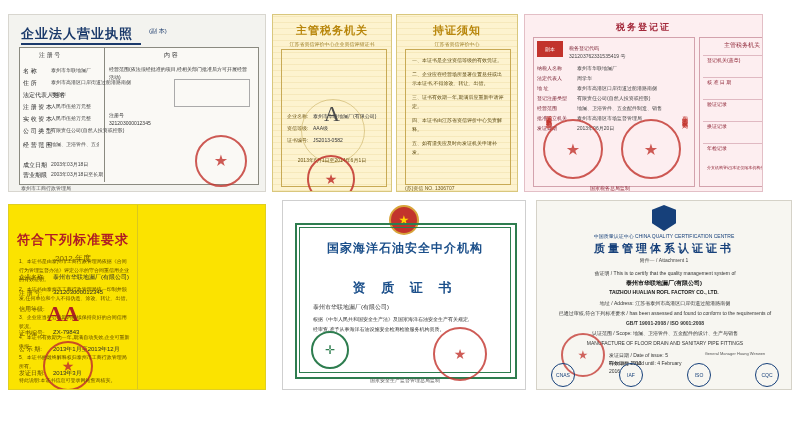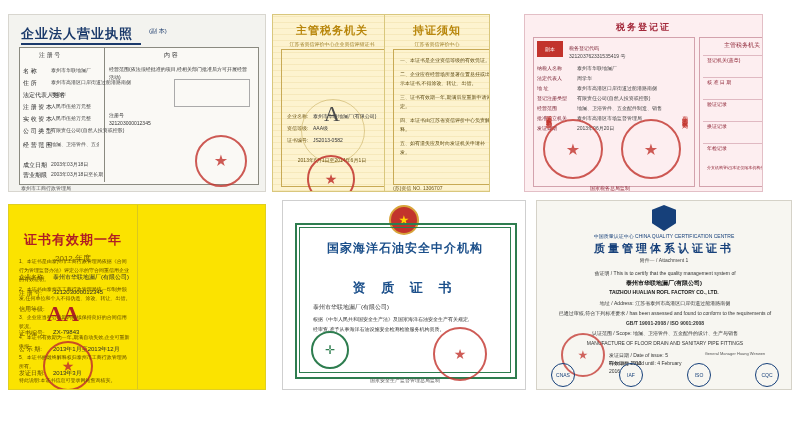--- a/index.html
+++ b/index.html
@@ -34,21 +34,21 @@
   #c2 .emb{position:absolute;left:36px;top:44px;width:46px;height:46px;border-radius:50%;border:1px solid #c03a2b;color:#c03a2b;font-size:8px;text-align:center;line-height:46px;}
   #c2 .ring{position:absolute;left:28px;top:84px;width:62px;height:62px;border:1px solid #bfa44d;border-radius:50%;opacity:.5;}
   #c2 .lbl{position:absolute;left:14px;font-size:5px;color:#6b5414;white-space:nowrap;}
   #c2 .lv{position:absolute;left:40px;font-size:5px;color:#333;white-space:nowrap;}
   #c2 .bigA{position:absolute;left:0;top:86px;width:100%;text-align:center;font-size:22px;color:#4a4a4a;font-family:"Liberation Serif",serif;}
   #c2 .date{position:absolute;left:0;top:142px;width:100%;text-align:center;font-size:5px;color:#6b5414;}
   #c2 .rstamp{position:absolute;left:34px;top:140px;width:44px;height:44px;border:2px solid #c2332c;border-radius:50%;opacity:.85;}
   #c2 .rstamp .star{position:absolute;left:50%;top:50%;transform:translate(-50%,-50%);color:#c2332c;font-size:14px;}
 
   
-  #c3{left:384px;top:14px;width:106px;height:178px;background:#fdf3cf;border:1px solid #d9c77d;}
+  #c3{left:396px;top:14px;width:122px;height:178px;background:#fdf3cf;border:1px solid #d9c77d;}
   #c3 .t{position:absolute;left:0;top:8px;width:100%;text-align:center;font-size:11px;font-weight:bold;color:#b8860b;letter-spacing:1px;}
   #c3 .sub{position:absolute;left:0;top:26px;width:100%;text-align:center;font-size:5px;color:#9a7b20;}
   #c3 .inner{position:absolute;left:8px;top:34px;width:106px;height:136px;border:1px solid #c8aa55;padding:6px;box-sizing:border-box;}
   #c3 .p{font-size:5px;color:#5c4a11;line-height:9px;margin:0 0 5px 0;}
   #c3 .no{position:absolute;left:8px;top:170px;font-size:5px;color:#6b5414;}
 
   
   #c4{left:524px;top:14px;width:239px;height:178px;background:#fdeef0;border:1px solid #e3bfc6;}
   #c4 .t{position:absolute;left:0;top:6px;width:100%;text-align:center;font-size:9px;font-weight:bold;color:#a3283a;letter-spacing:2px;}
   #c4 .lbox{position:absolute;left:8px;top:22px;width:160px;height:148px;border:1px solid #d3a2ad;}
@@ -235,21 +235,21 @@
     <div class="stampB">
       <span class="star">★</span>
     </div>
     <div class="foot">国家税务总局监制</div>
   </div>
 
   <div class="cert" id="c5">
     <div class="left"></div>
     <div class="right"></div>
 
-    <div class="t">证书有效期一年</div>
+    <div class="t">符合下列标准要求</div>
     <div class="yr">2012 年度</div>
 
     <div class="lbl" style="top:68px">企业名称:</div>
     <div class="val" style="top:68px">泰州市华联地漏厂(有限公司)</div>
     <div class="lbl" style="top:84px">注 册 号:</div>
     <div class="val" style="top:84px">321203000012345</div>
     <div class="lbl" style="top:100px">信用等级:</div>
     <div class="aa">AA</div>
     <div class="lbl" style="top:124px">证书编号:</div>
     <div class="val" style="top:124px">ZX-79843</div>

